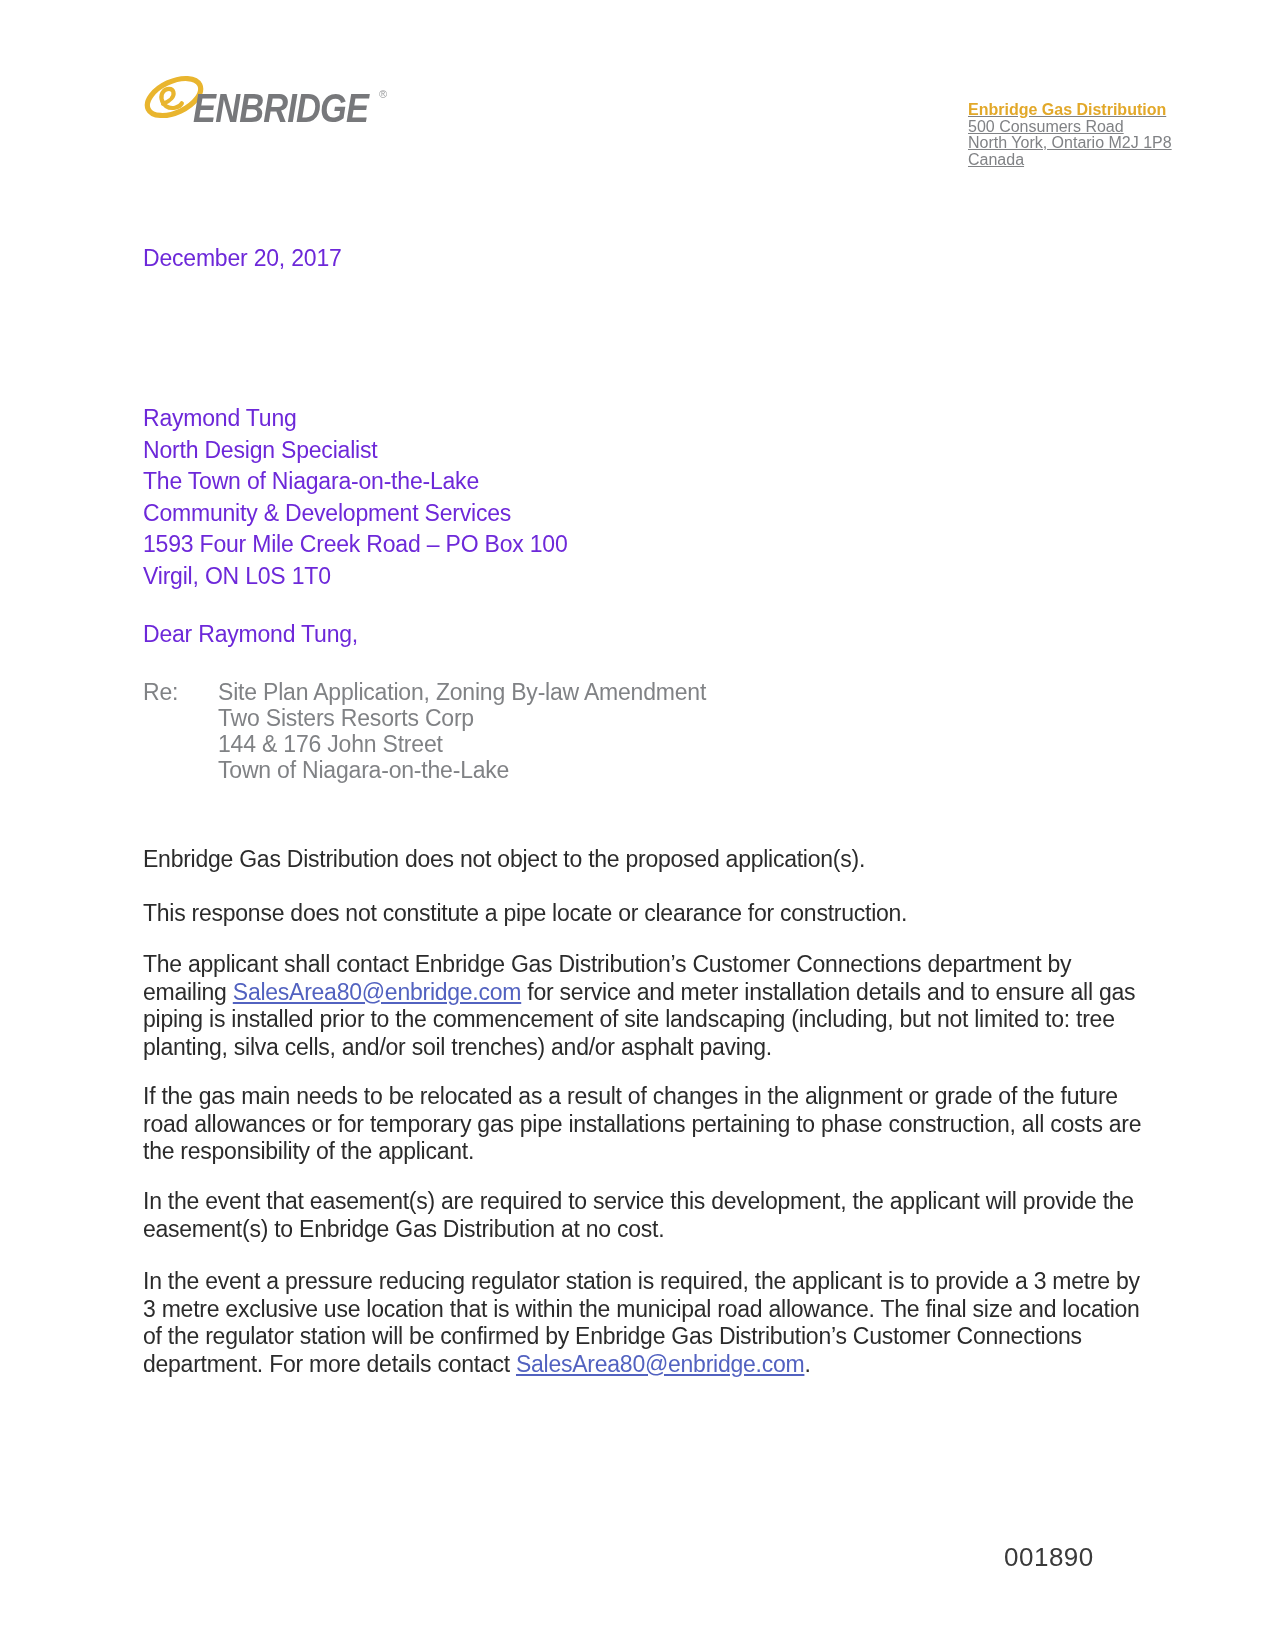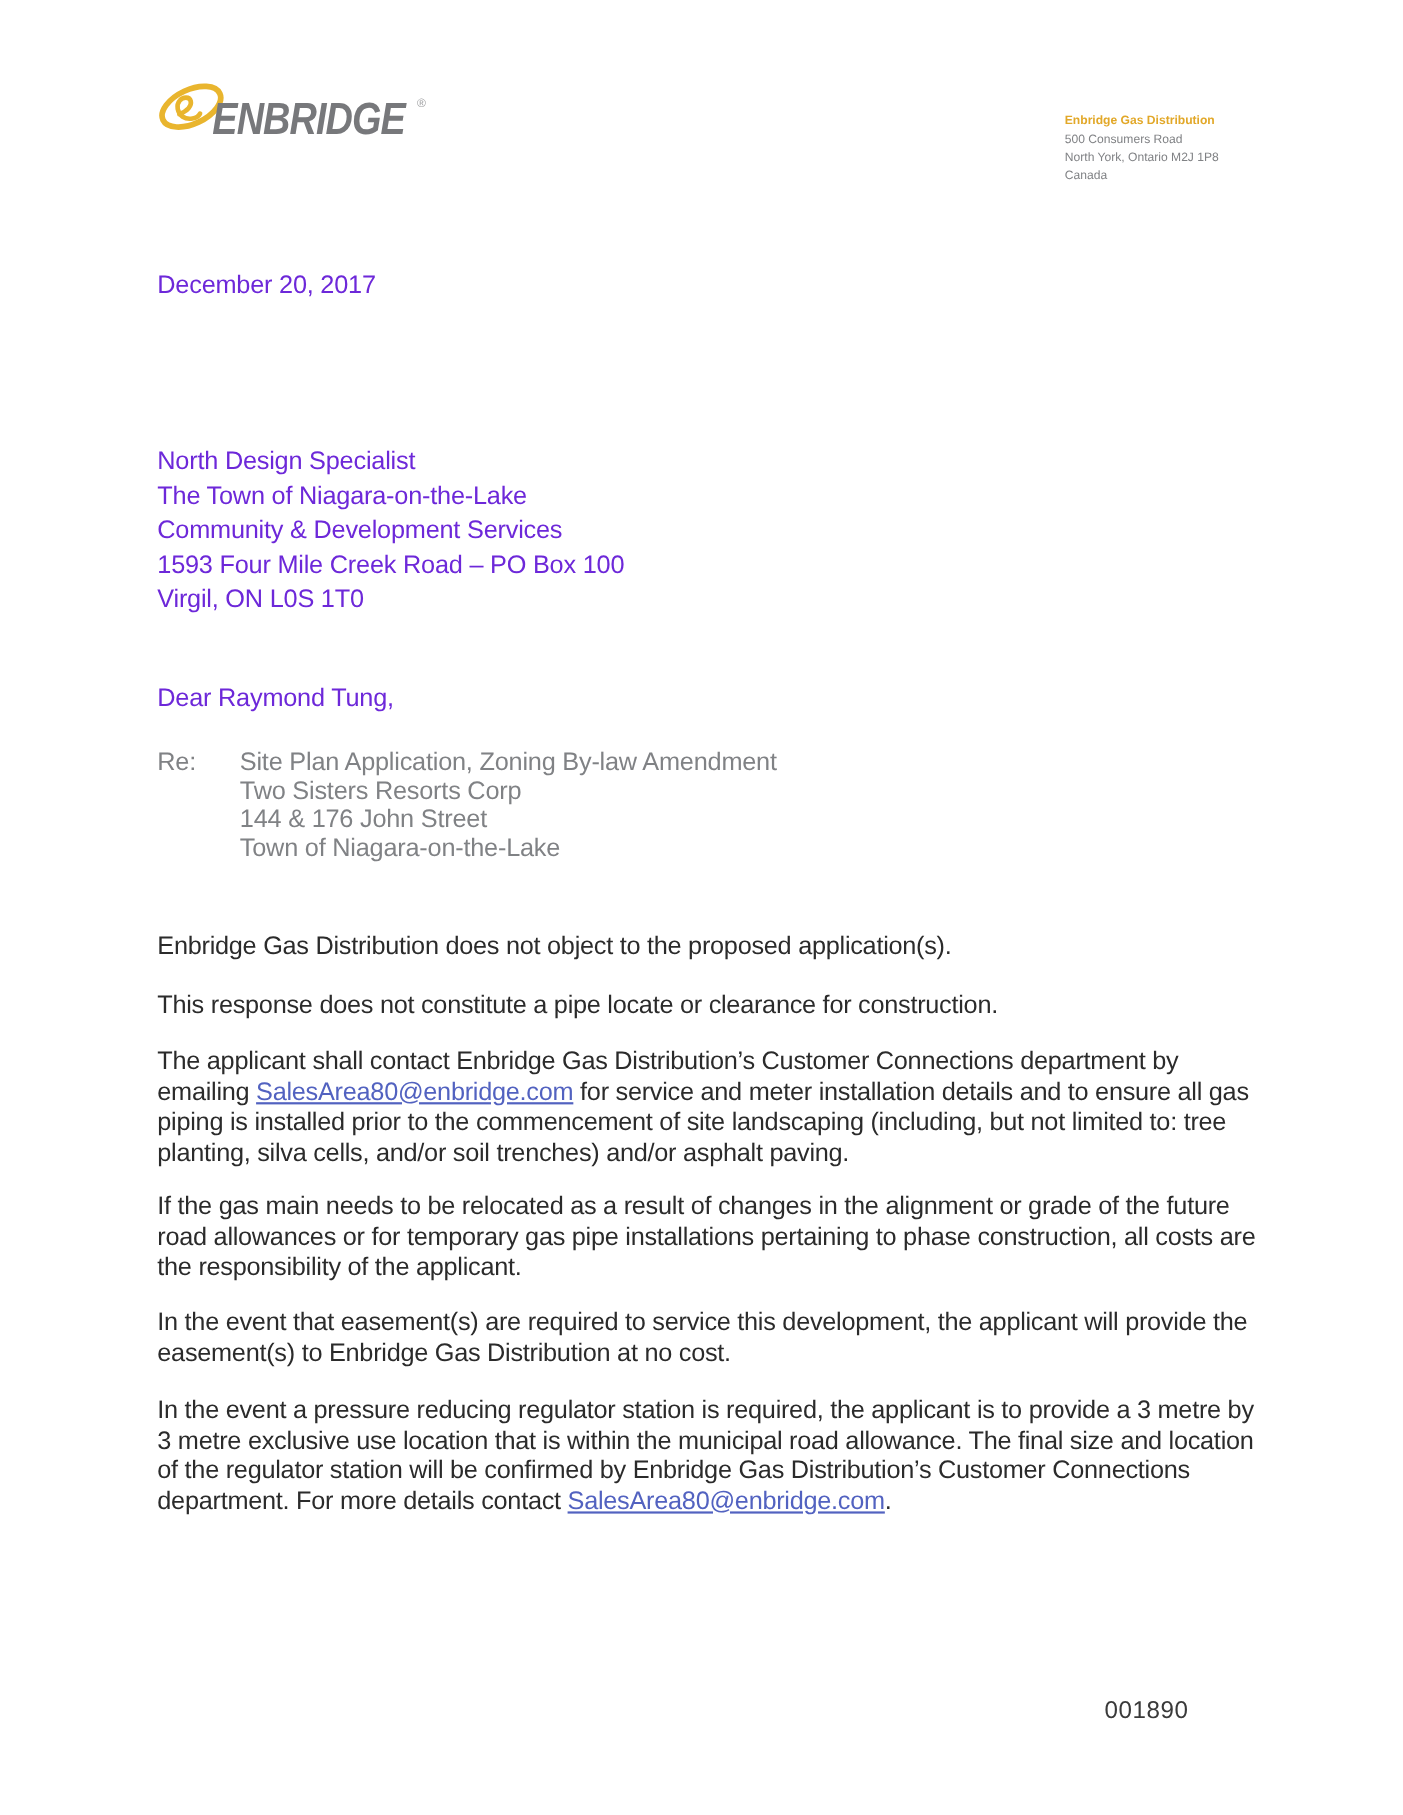--- a/index.html
+++ b/index.html
@@ -49,23 +49,24 @@
     left: 236px;
     top: 20px;
     font-size: 11px;
     color: #9a9b9d;
   }
 
   .letterhead {
     position: absolute;
     left: 968px;
     top: 102px;
-    font-size: 11px;
+    font-size: 16px;
     line-height: 16.5px;
     color: #808285;
+    text-decoration: underline;
   }
   .letterhead .lh-company {
     font-weight: bold;
     color: #E2A829;
   }
 
   
   .gray-block {
     position: absolute;
     left: 143px;
@@ -109,21 +110,21 @@
   .email-link {
     color: #5262C0;
     text-decoration: underline;
     cursor: pointer;
   }
 
   .page-number {
     position: absolute;
     left: 1004px;
     top: 1542px;
-    font-size: 22px;
+    font-size: 26px;
     color: #3a3a3a;
     letter-spacing: 0.5px;
   }
 </style>
 </head>
 <body>
 
 <div class="page">
 
   <div class="logo">
@@ -140,20 +141,21 @@
   <div class="letterhead">
     <div class="lh-company">Enbridge Gas Distribution</div>
     <div>500 Consumers Road</div>
     <div>North York, Ontario M2J 1P8</div>
     <div>Canada</div>
   </div>
 
   <div class="gray-block date-line">December 20, 2017</div>
 
   <div class="gray-block recipient">
+    <div>Raymond Tung</div>
     <div>North Design Specialist</div>
     <div>The Town of Niagara-on-the-Lake</div>
     <div>Community &amp; Development Services</div>
     <div>1593 Four Mile Creek Road – PO Box 100</div>
     <div>Virgil, ON L0S 1T0</div>
   </div>
 
   <div class="gray-block salutation">Dear Raymond Tung,</div>
 
   <div class="re-block">

